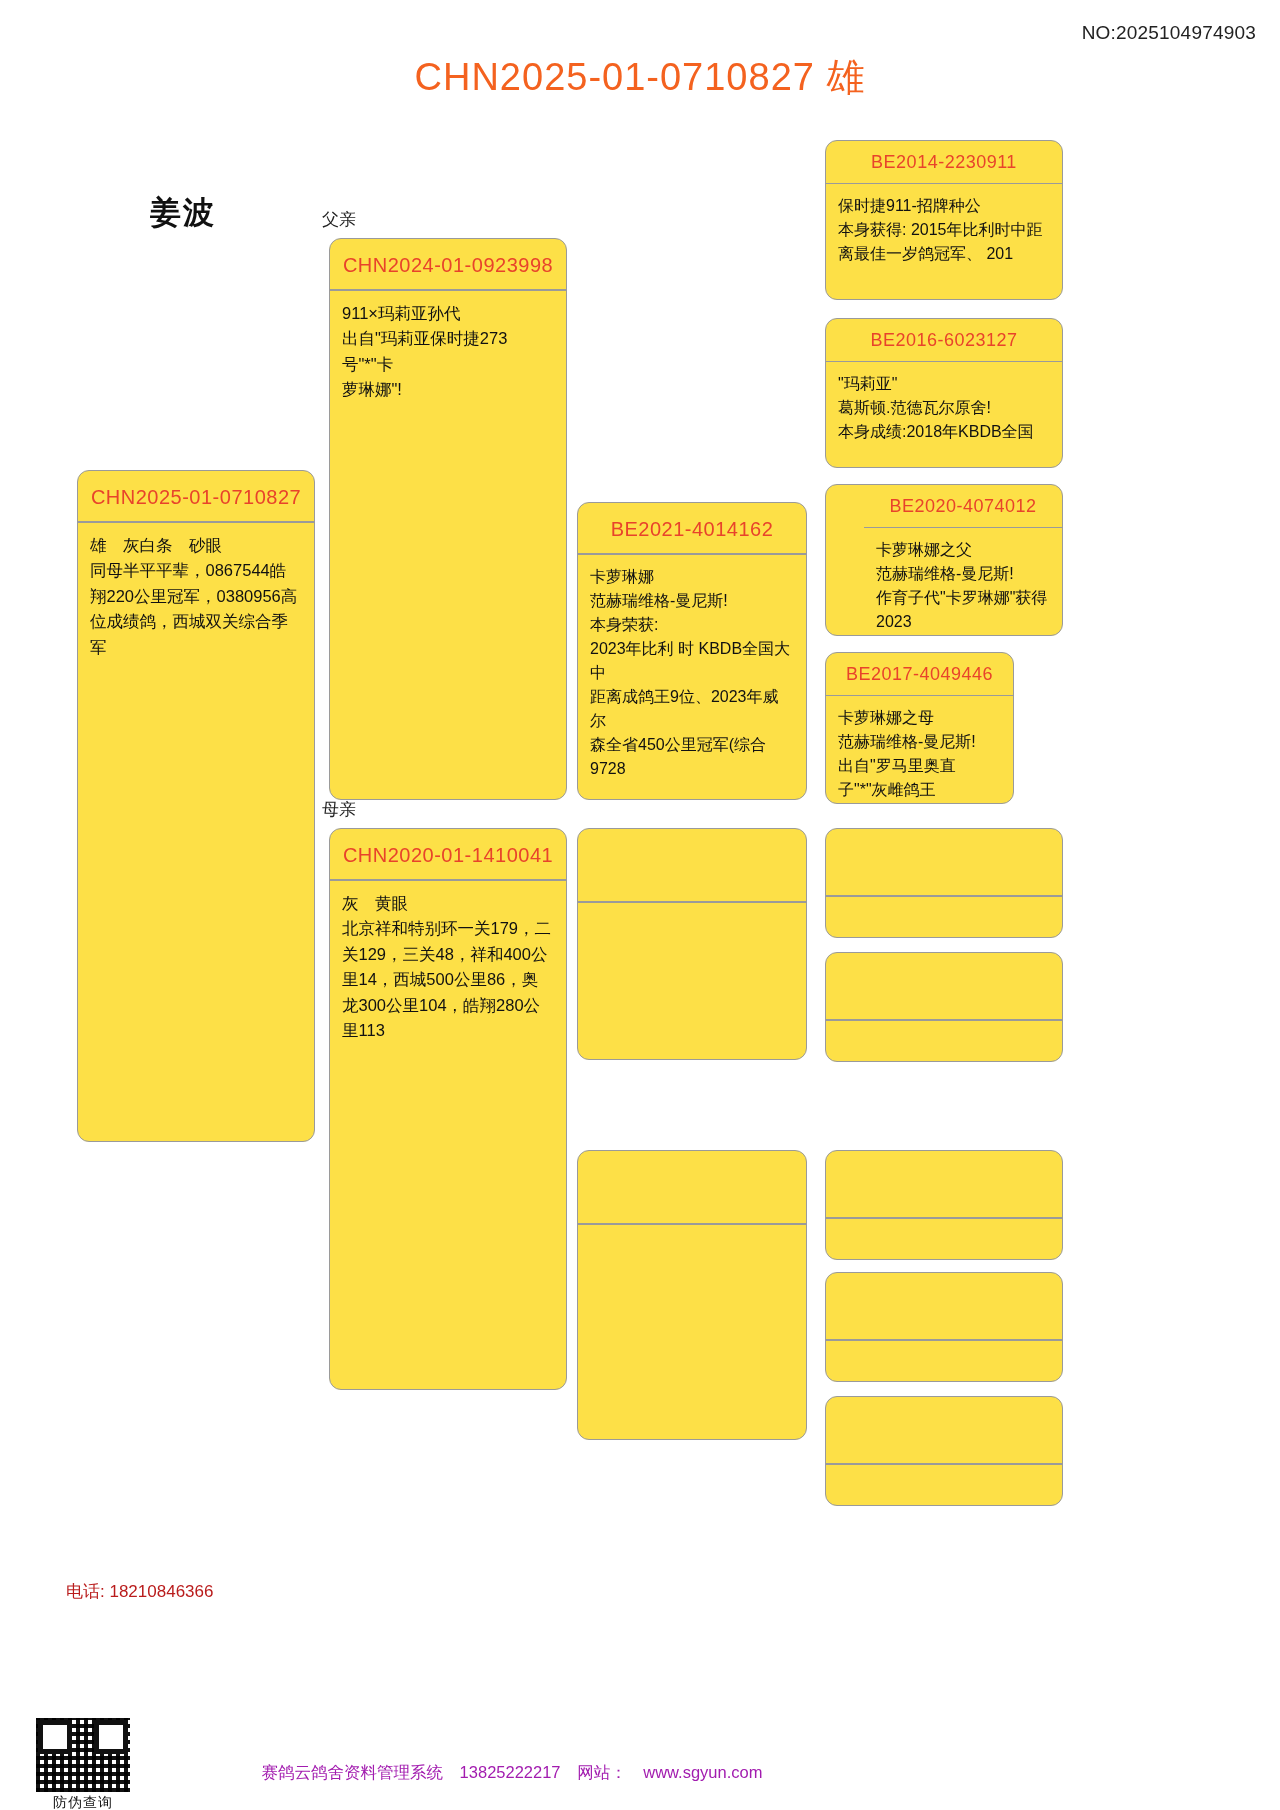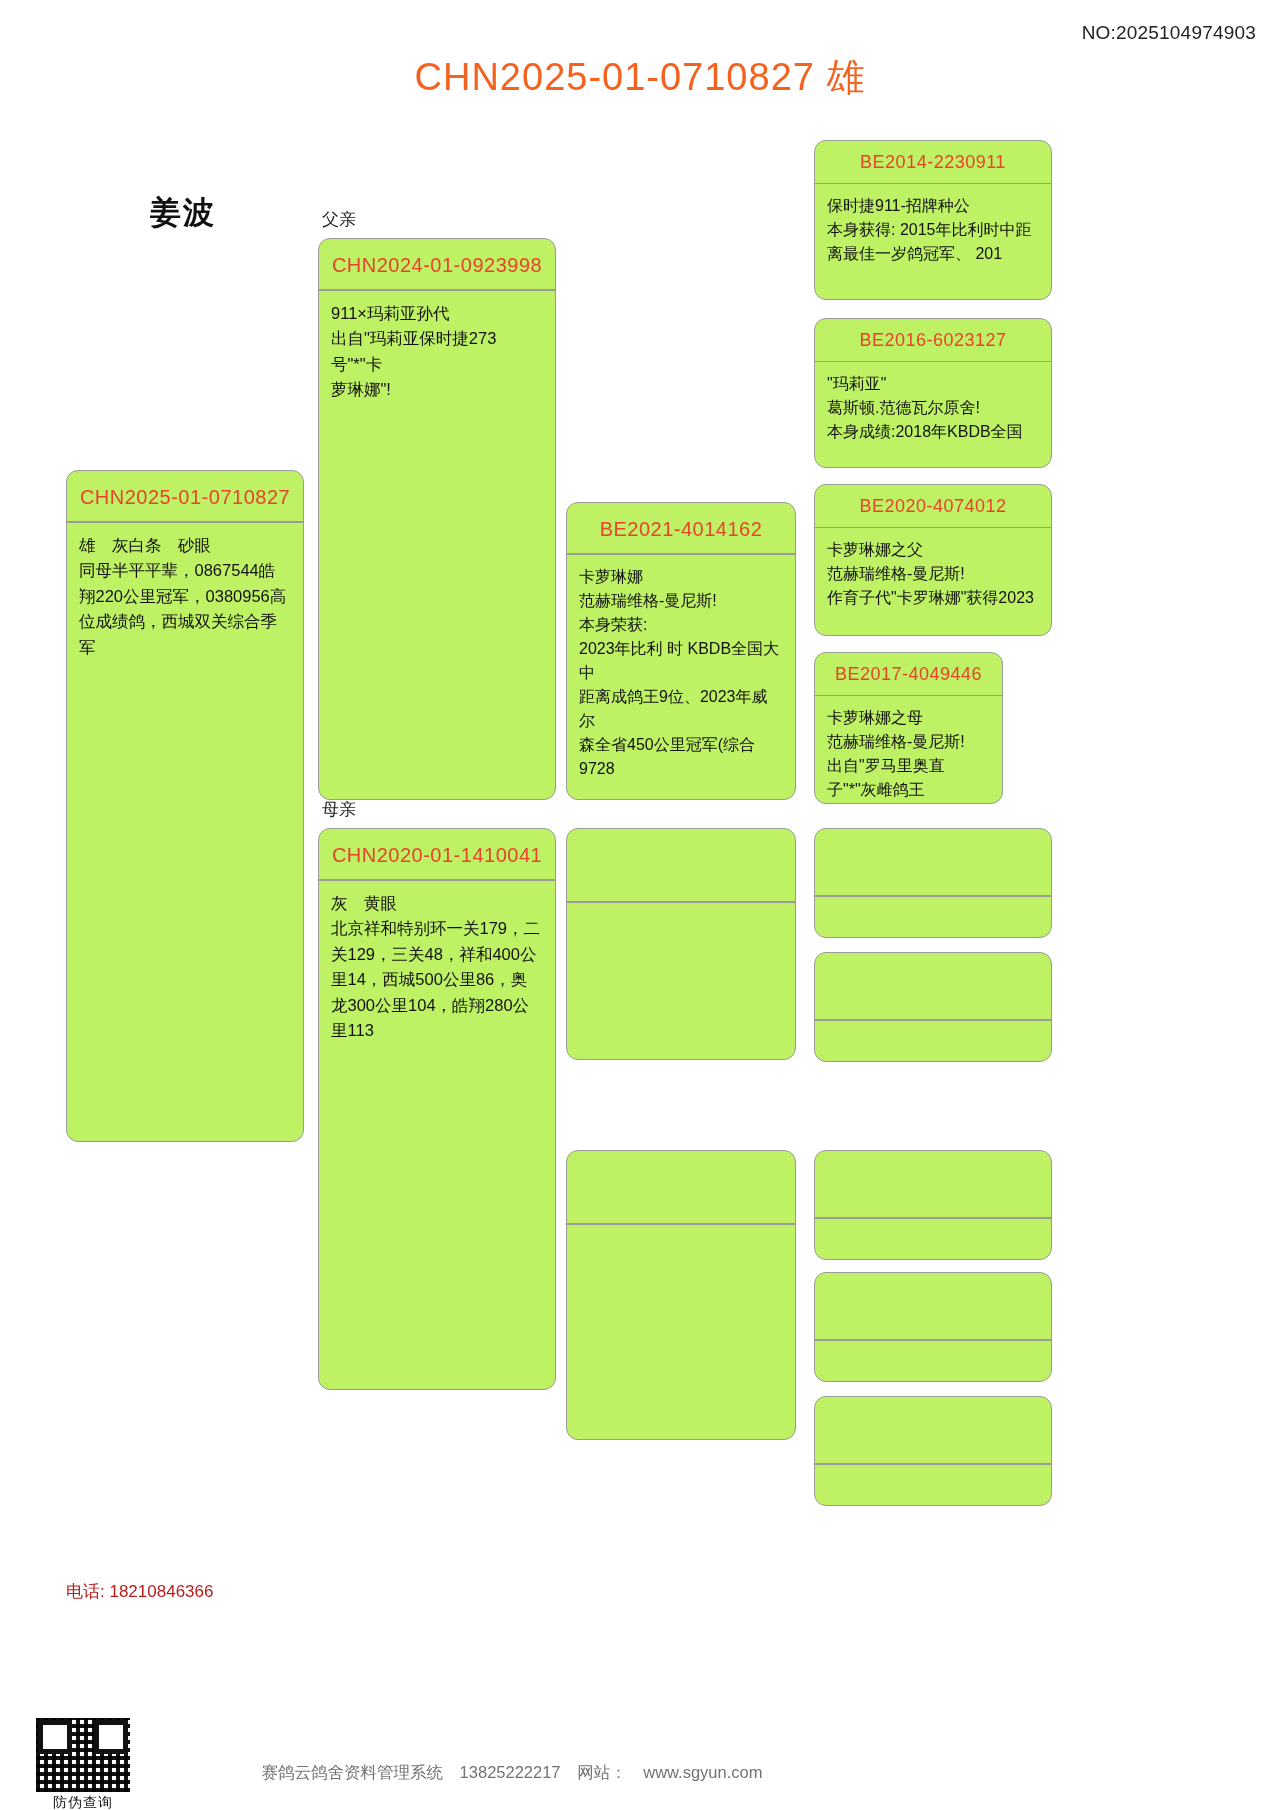--- a/index.html
+++ b/index.html
@@ -56,21 +56,22 @@
     font-size: 17px;
     color: #b91c1c;
     margin-left: 24px;
   }
   
   .card {
     position: absolute;
     box-sizing: border-box;
     border: 1.5px solid #9a9a9a;
     border-radius: 12px;
-    background: #bef264;
+    background: #fde047;
+    margin-left: 11px;
   }
   .card .ring {
     font-size: 20px;
     color: #e8432b;
     text-align: center;
     padding: 14px 6px 12px 6px;
     line-height: 1.2;
     letter-spacing: 0.5px;
   }
   .card .ring.small {
@@ -103,21 +104,21 @@
   #father-card    { left: 318px; top: 238px;  width: 238px; height: 562px; }
   #mother-card    { left: 318px; top: 828px;  width: 238px; height: 562px; }
 
   #gf-card        { left: 566px; top: 182px;  width: 230px; height: 282px; }
   #gm-card        { left: 566px; top: 502px;  width: 230px; height: 298px; }
   #mgf-card       { left: 566px; top: 828px;  width: 230px; height: 232px; }
   #mgm-card       { left: 566px; top: 1150px; width: 230px; height: 290px; }
 
   #gg1-card       { left: 814px; top: 140px;  width: 238px; height: 160px; }
   #gg2-card       { left: 814px; top: 318px;  width: 238px; height: 150px; }
-  #gg3-card       { left: 814px; top: 484px;  width: 238px; height: 152px; }
+  #gg3-card       { left: 814px; top: 484px;  width: 238px; height: 152px; padding-left: 38px; }
   #gg4-card       { left: 814px; top: 652px;  width: 189px; height: 152px; }
   #gg5-card       { left: 814px; top: 828px;  width: 238px; height: 110px; }
   #gg6-card       { left: 814px; top: 952px;  width: 238px; height: 110px; }
   #gg7-card       { left: 814px; top: 1150px; width: 238px; height: 110px; }
   #gg8-card       { left: 814px; top: 1272px; width: 238px; height: 110px; }
   #gg9-card       { left: 814px; top: 1396px; width: 238px; height: 110px; }
 
   .empty-ring { height: 46px; }
 
   #label-father { left: 322px; top: 208px; }
@@ -155,21 +156,21 @@
     text-align: center;
     letter-spacing: 1px;
   }
   .footer {
     position: absolute;
     left: 0;
     top: 1762px;
     width: 1024px;
     text-align: center;
     font-size: 16.5px;
-    color: #737373;
+    color: #a21caf;
   }
   .footer span { margin: 0 6px; }
 </style>
 </head>
 <body>
 
 <div class="page">
 
   <div class="serial-no">NO:2025104974903</div>
   <div class="main-title">CHN2025-01-0710827 雄</div>

